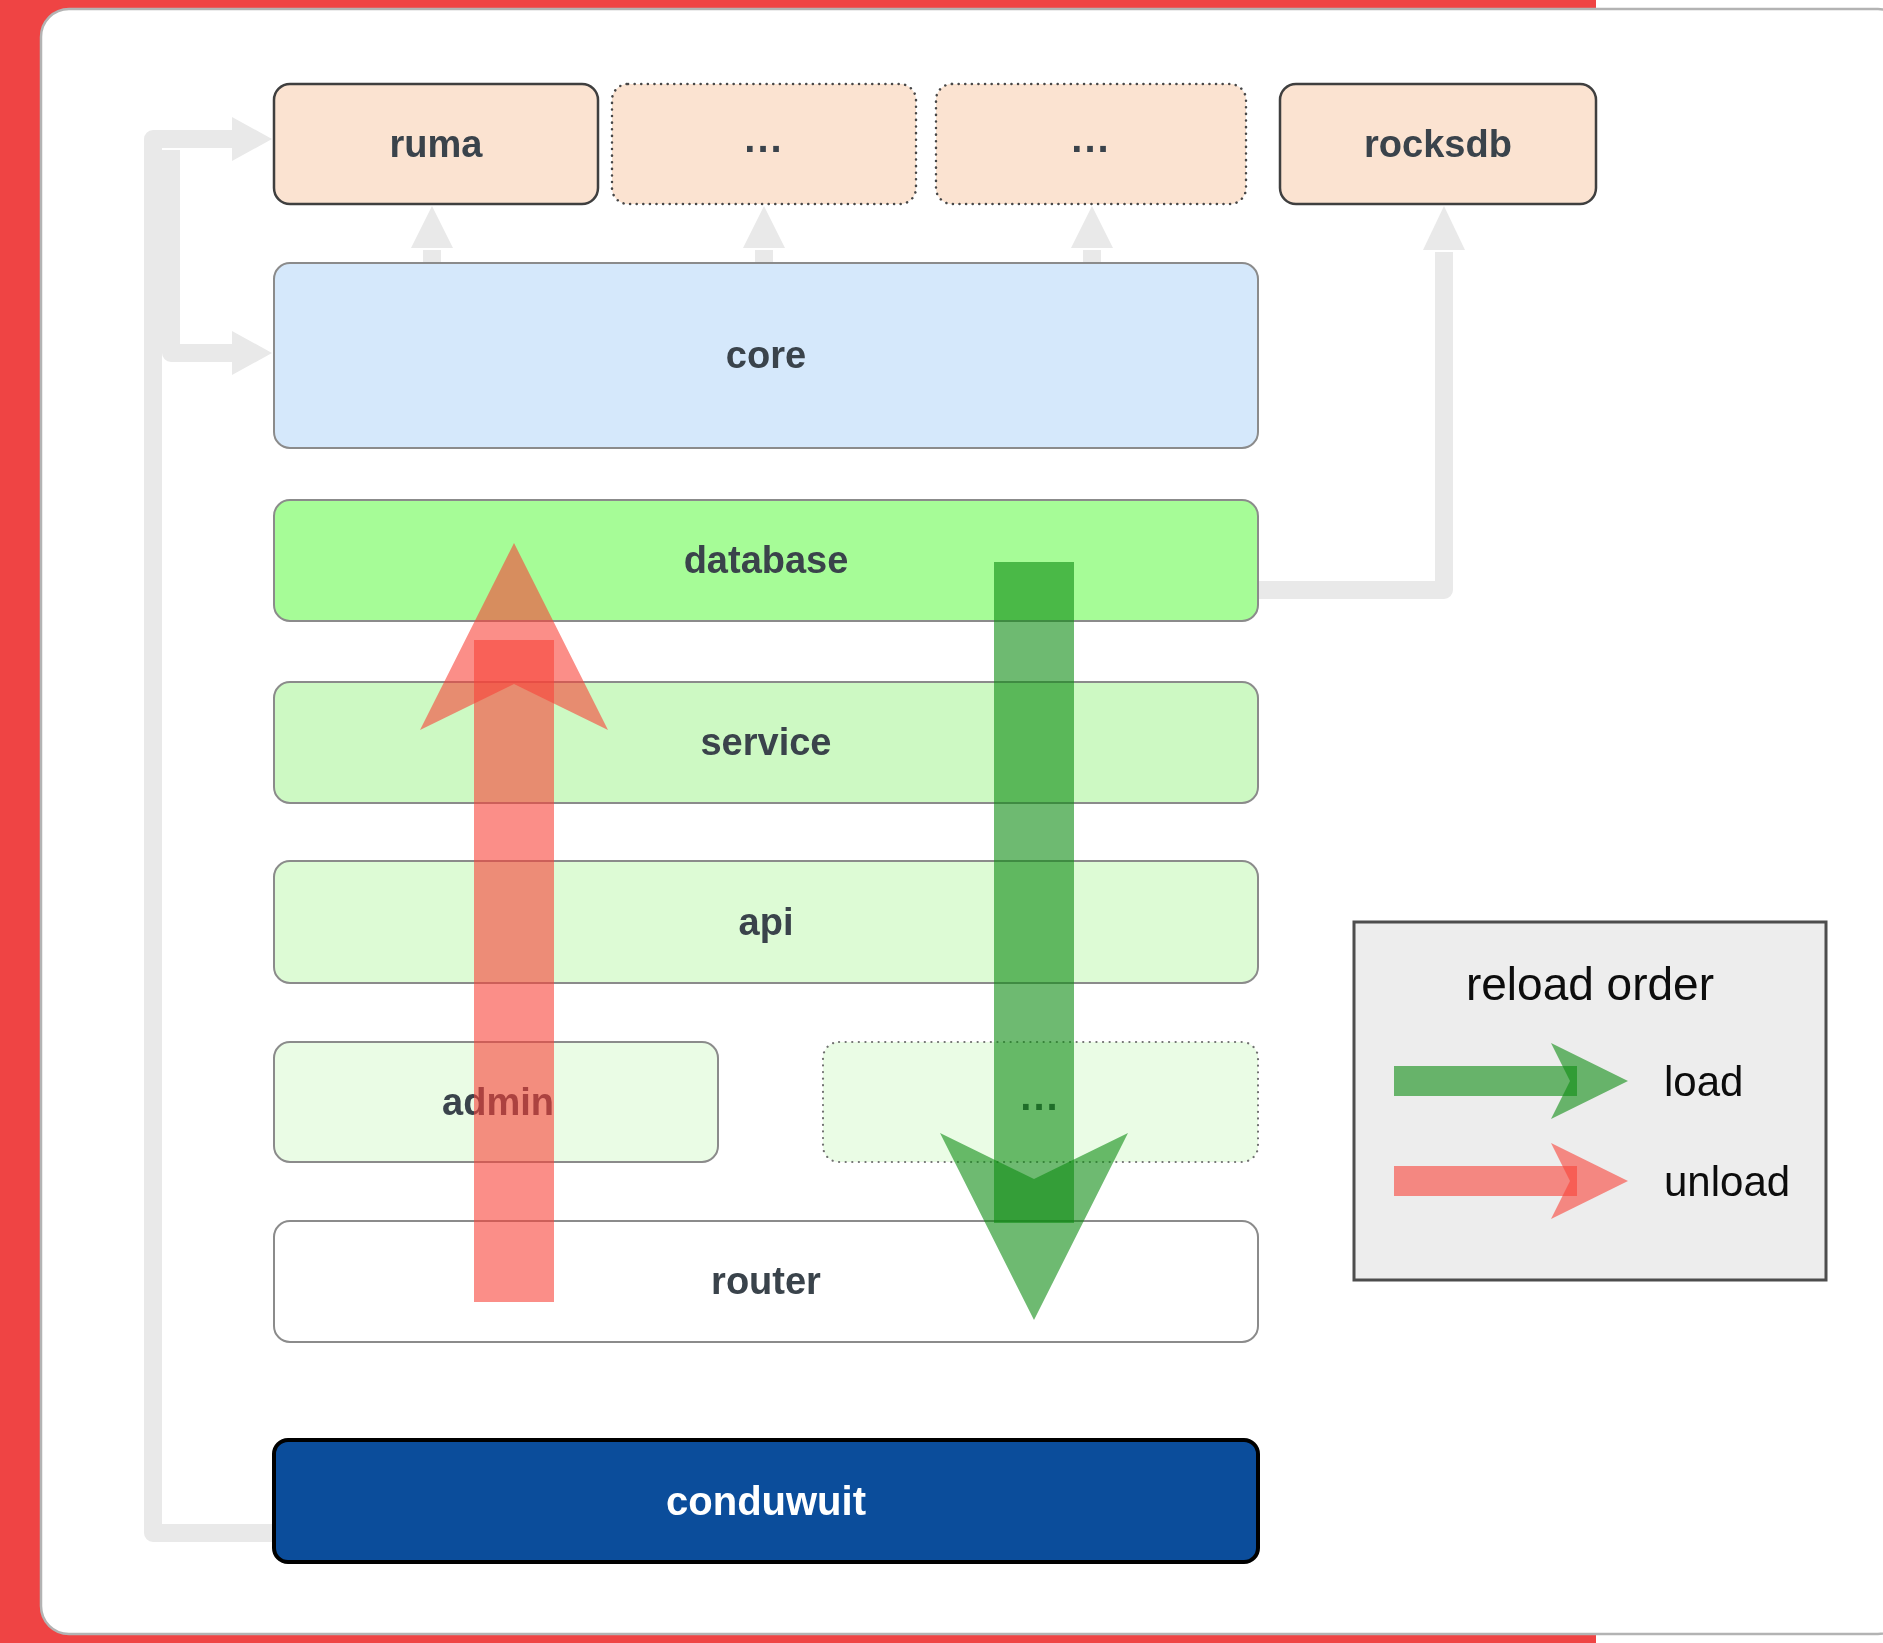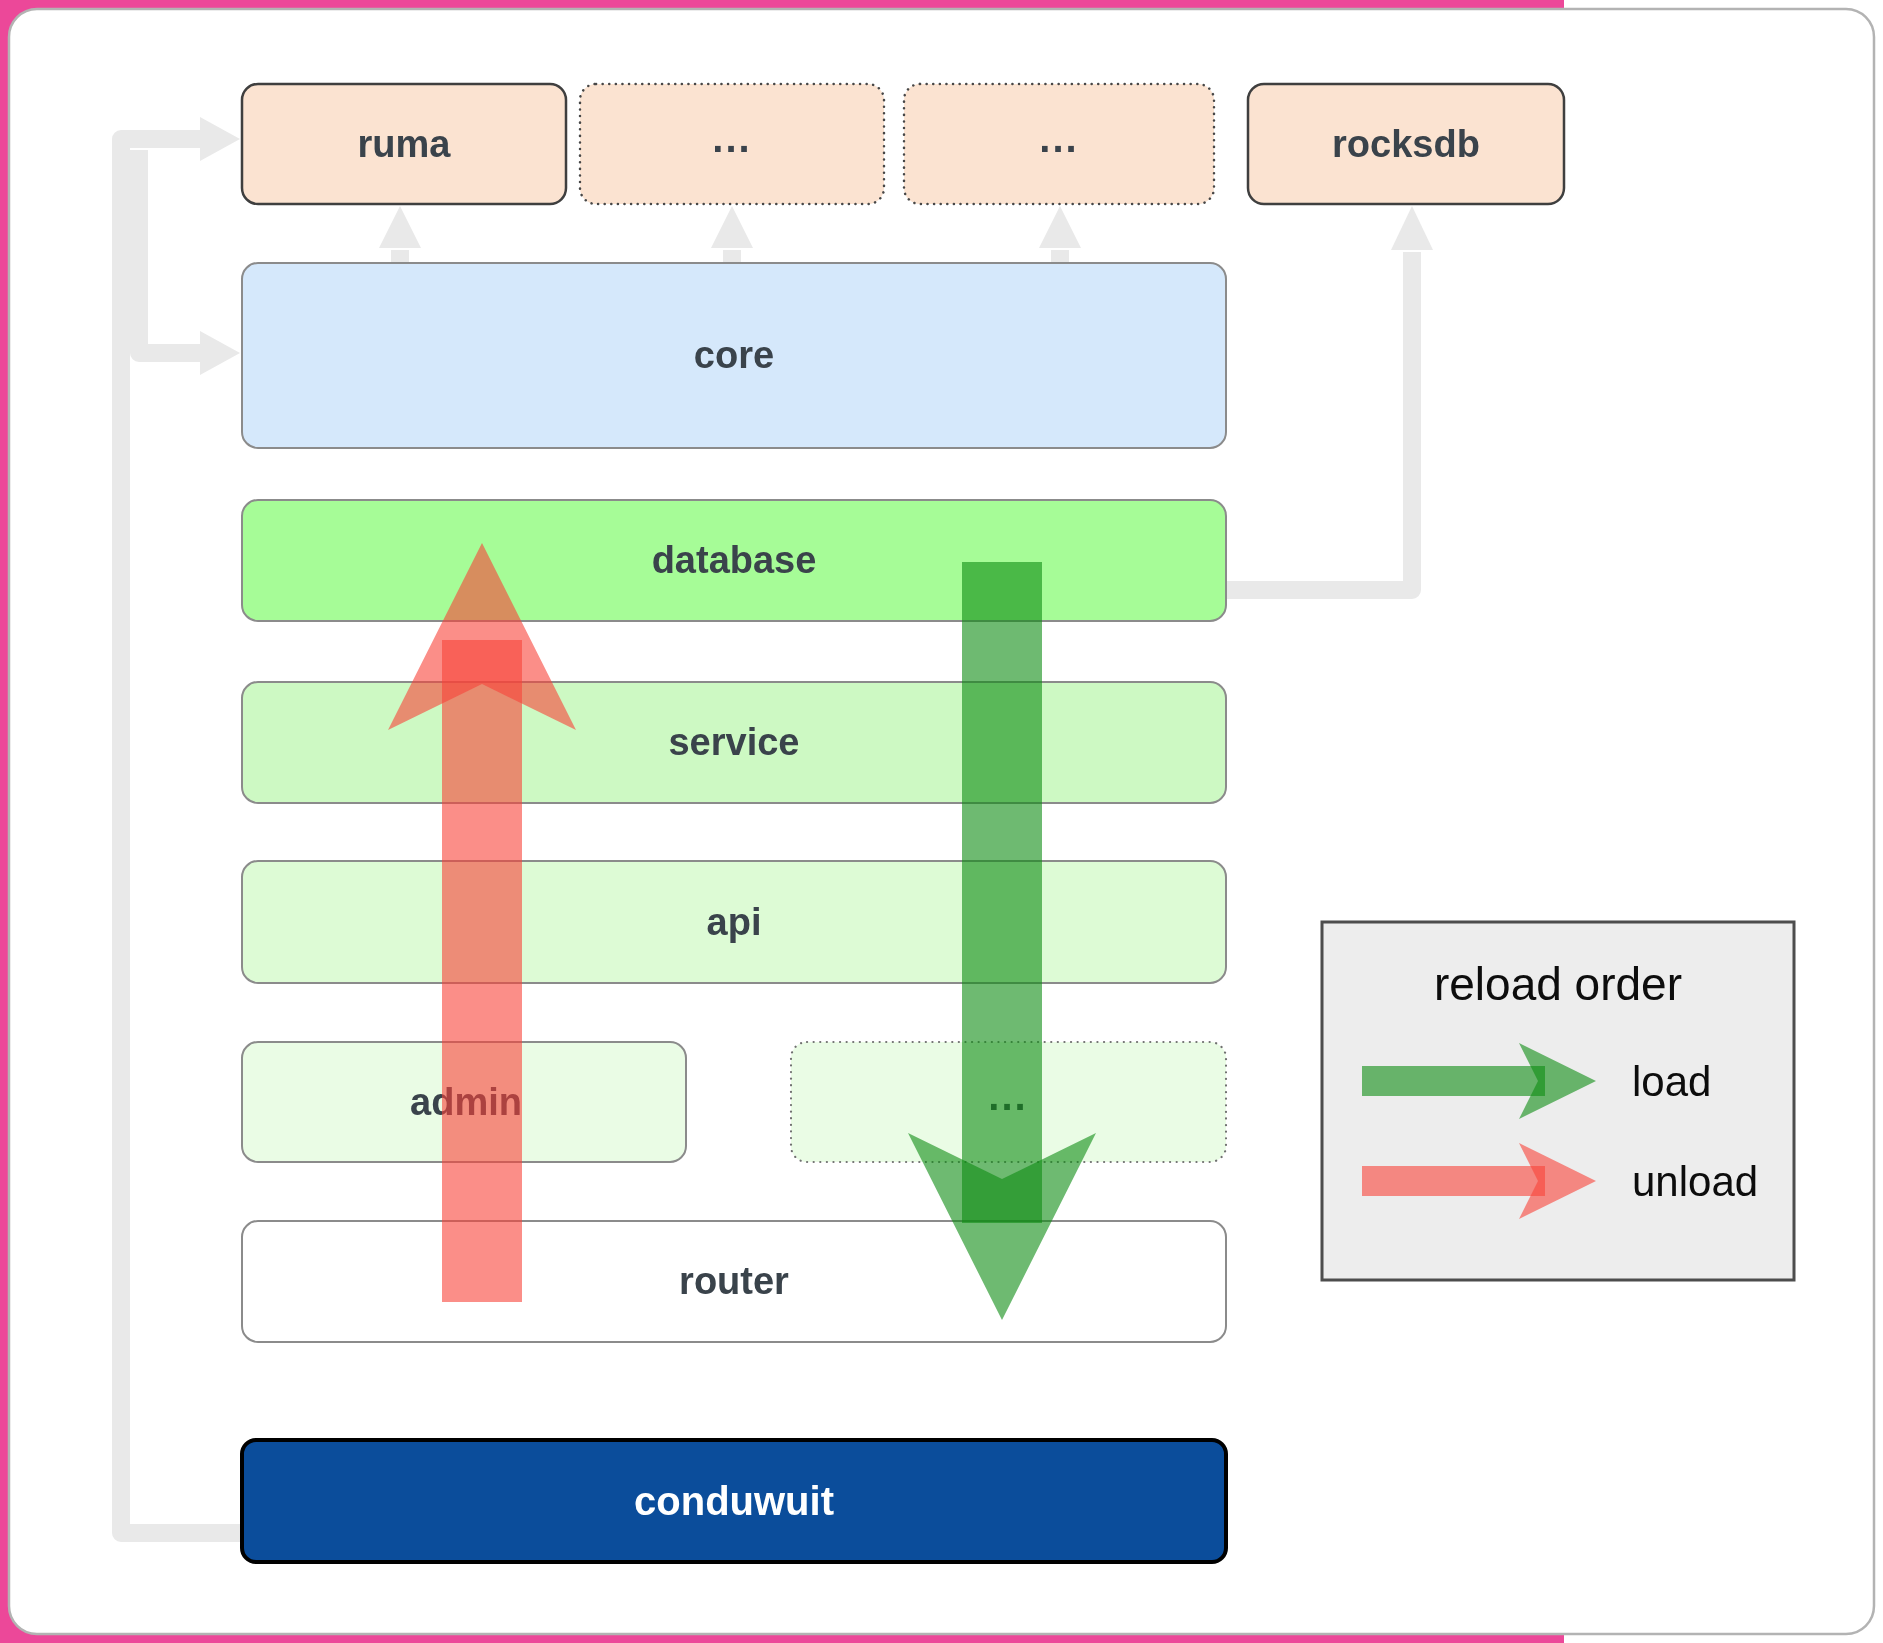--- a/index.html
+++ b/index.html
@@ -5,21 +5,22 @@
   html, body {
     margin: 0;
     padding: 0;
     background: #ffffff;
     font-family: "Liberation Sans", sans-serif;
   }
   .stage {
     position: relative;
     width: 1564px;
     height: 1643px;
-    background: #ec4899;
+    background: #ef4444;
+    padding-left: 32px;
   }
   svg text {
     font-family: "Liberation Sans", "DejaVu Sans", sans-serif;
     fill: #3a434b;
   }
   text.node-label { font-size: 38px; font-weight: 600; }
   text.dots-label { font-size: 40px; font-weight: 700; letter-spacing: 2px; }
   text.conduwuit-label { font-size: 40px; font-weight: 700; fill: #ffffff; }
   text.legend-title { font-size: 46px; fill: #0d0d0d; font-weight: 400; }
   text.legend-label { font-size: 42px; fill: #0d0d0d; font-weight: 400; }

